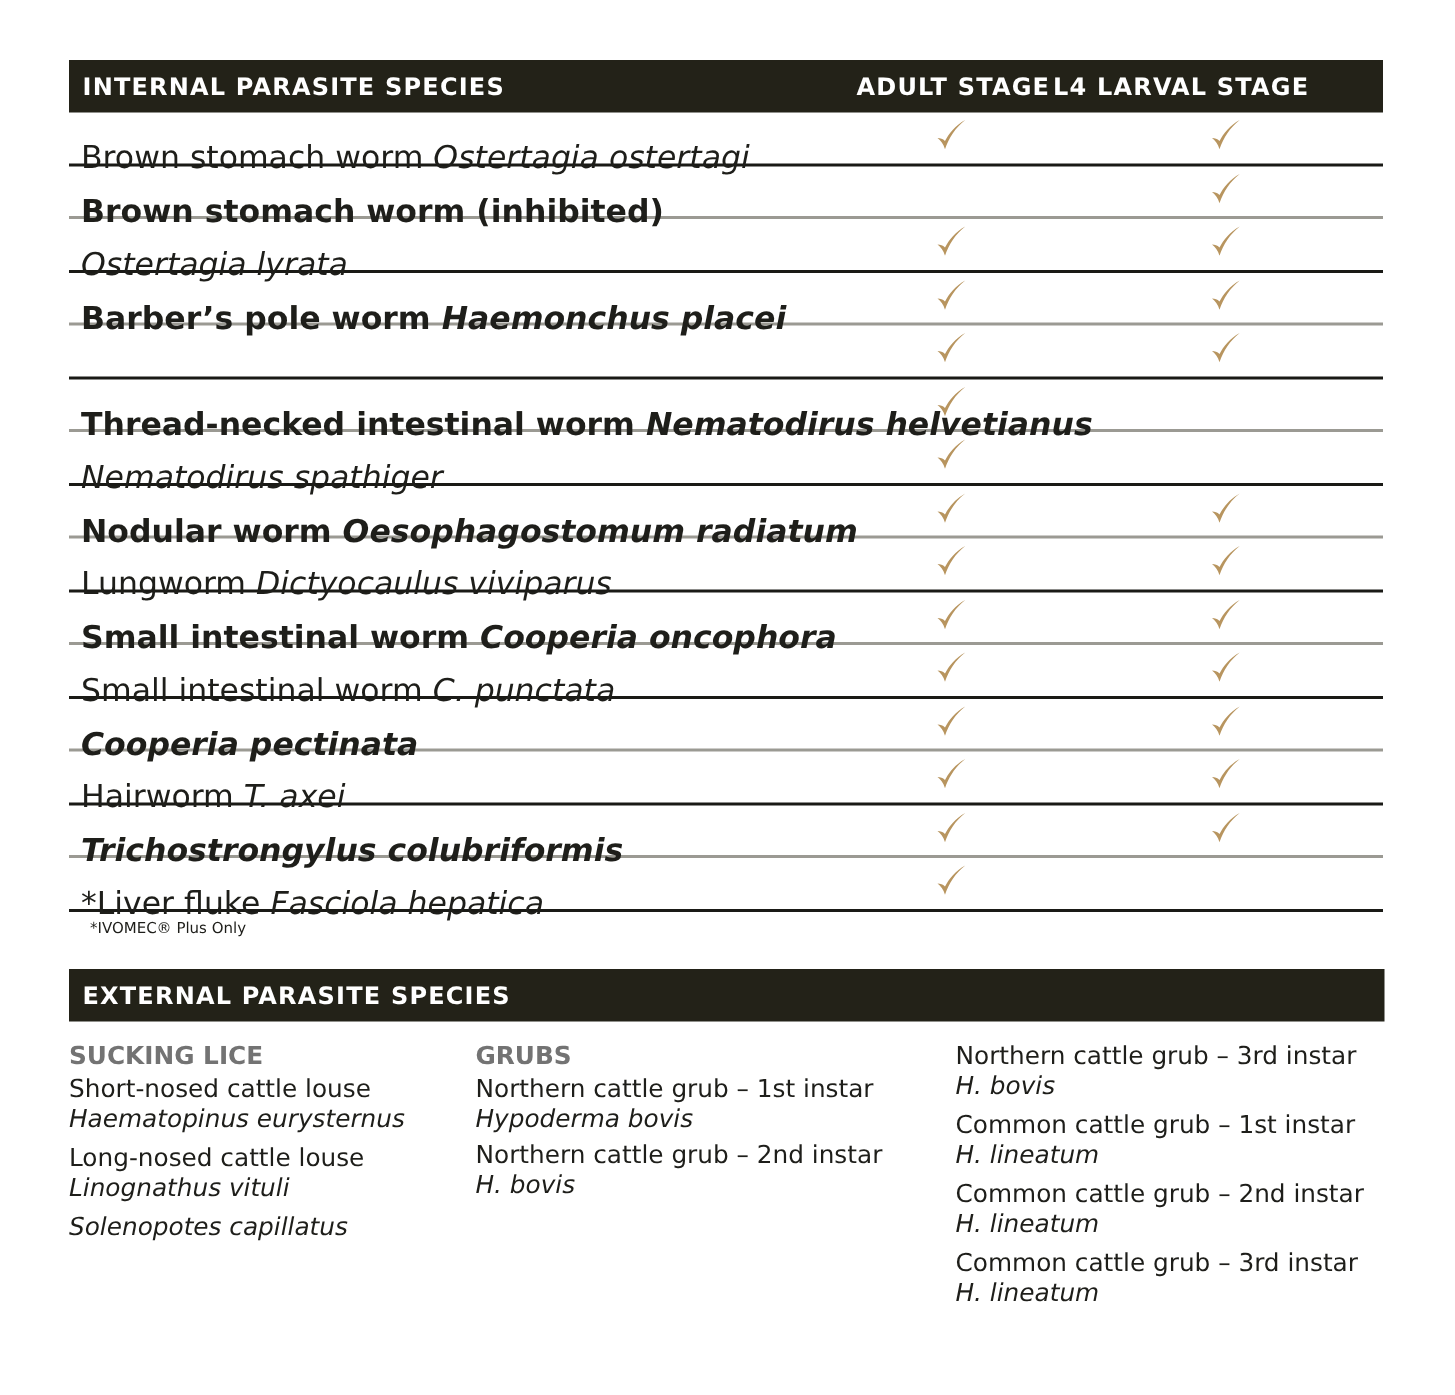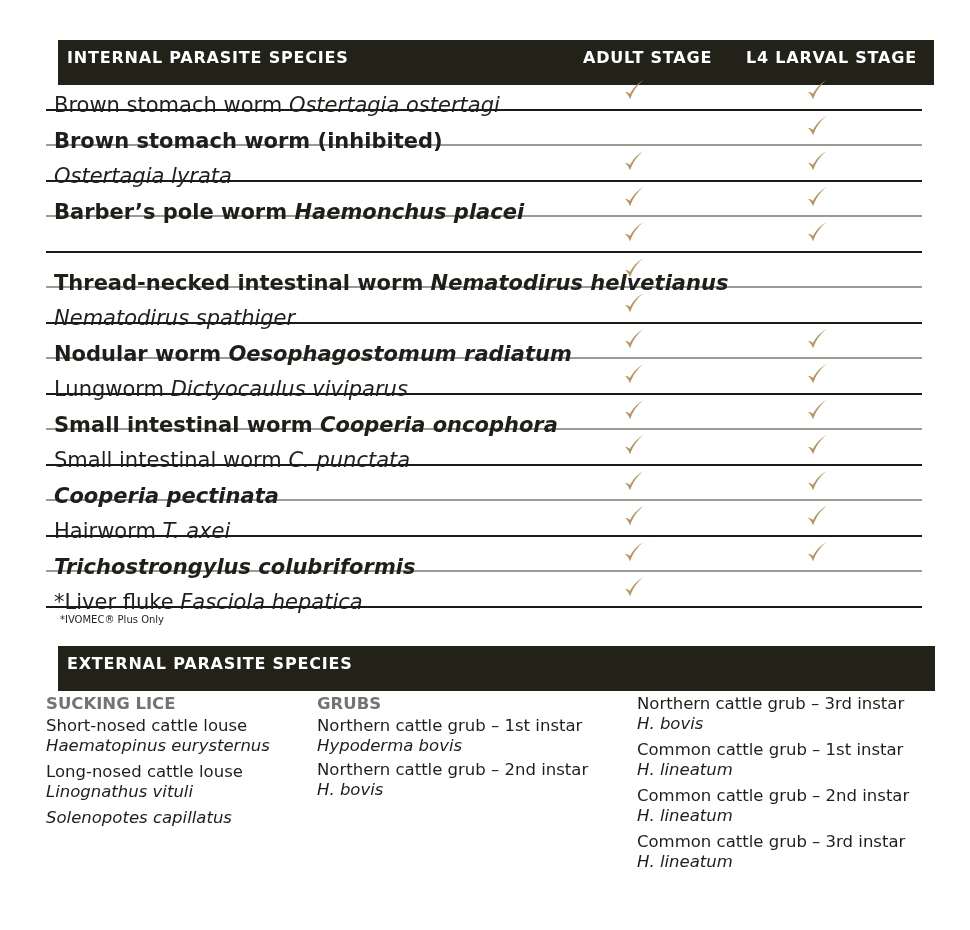--- a/index.html
+++ b/index.html
@@ -1,22 +1,22 @@
 <!DOCTYPE html>
 <html><head>
 <meta charset="utf-8">
 <style>
   html, body { margin: 0; padding: 0; background: #ffffff; }
   body { width: 970px; height: 930px; position: relative; overflow: hidden;
          font-family: "DejaVu Sans", sans-serif; color: #1e1e1a; }
 
-  .bar { position: absolute; left: 46px; width: 876px; height: 45px;
+  .bar { position: absolute; left: 46px; width: 876px; height: 35px;
          background: #232218; color: #ffffff; box-sizing: border-box;
          font-family: "DejaVu Sans", sans-serif; font-weight: bold;
-         font-size: 16px; letter-spacing: 0.8px; margin-left: 12px; }
+         font-size: 16px; letter-spacing: 0.8px; }
   .bar .cell { position: absolute; top: 0; height: 35px; line-height: 36px; }
   #internal-header { top: 40px; }
   #external-header { top: 646px; width: 877px; }
 
   .rows { position: absolute; left: 46px; top: 75px; width: 876px; }
   .row { position: relative; height: 35.5px; box-sizing: border-box;
          border-bottom: 2px solid #1a1a16; }
   .row.alt { border-bottom-color: #9b9a93; font-weight: bold; }
   .row .name { position: absolute; left: 8px; top: 0; line-height: 34px;
                font-size: 21px; white-space: nowrap; color: #1e1e1a; margin-top: 13px; }
@@ -41,21 +41,21 @@
   #ext-col-2 { left: 317px; }
   #ext-col-3 { left: 637px; }
   .mange .entry { margin-bottom: 4px; }
 </style>
 </head>
 <body>
 
 <div class="bar" id="internal-header">
   <span class="cell" style="left:9px;">INTERNAL PARASITE SPECIES</span>
   <span class="cell" style="left:525px;">ADULT STAGE</span>
-  <span class="cell" style="left:688px;">L4 LARVAL STAGE</span>
+  <span class="cell" style="left:656px;">L4 LARVAL STAGE</span>
 </div>
 
 <div class="rows" id="internal-rows">
     <div class="row">
       <div class="name"><span>Brown stomach worm </span><i>Ostertagia ostertagi</i></div>
       <div class="check adult">
         <svg viewBox="0 0 22 24">
           <path d="M2 14 C4 15.5 6 18 7 21.5 C9.5 14 14 7 20.5 2 C14 5.5 9.5 11 7 16 C5.5 14.5 4 14 2 14 Z" fill="#B8955F"></path>
         </svg>
       </div>

